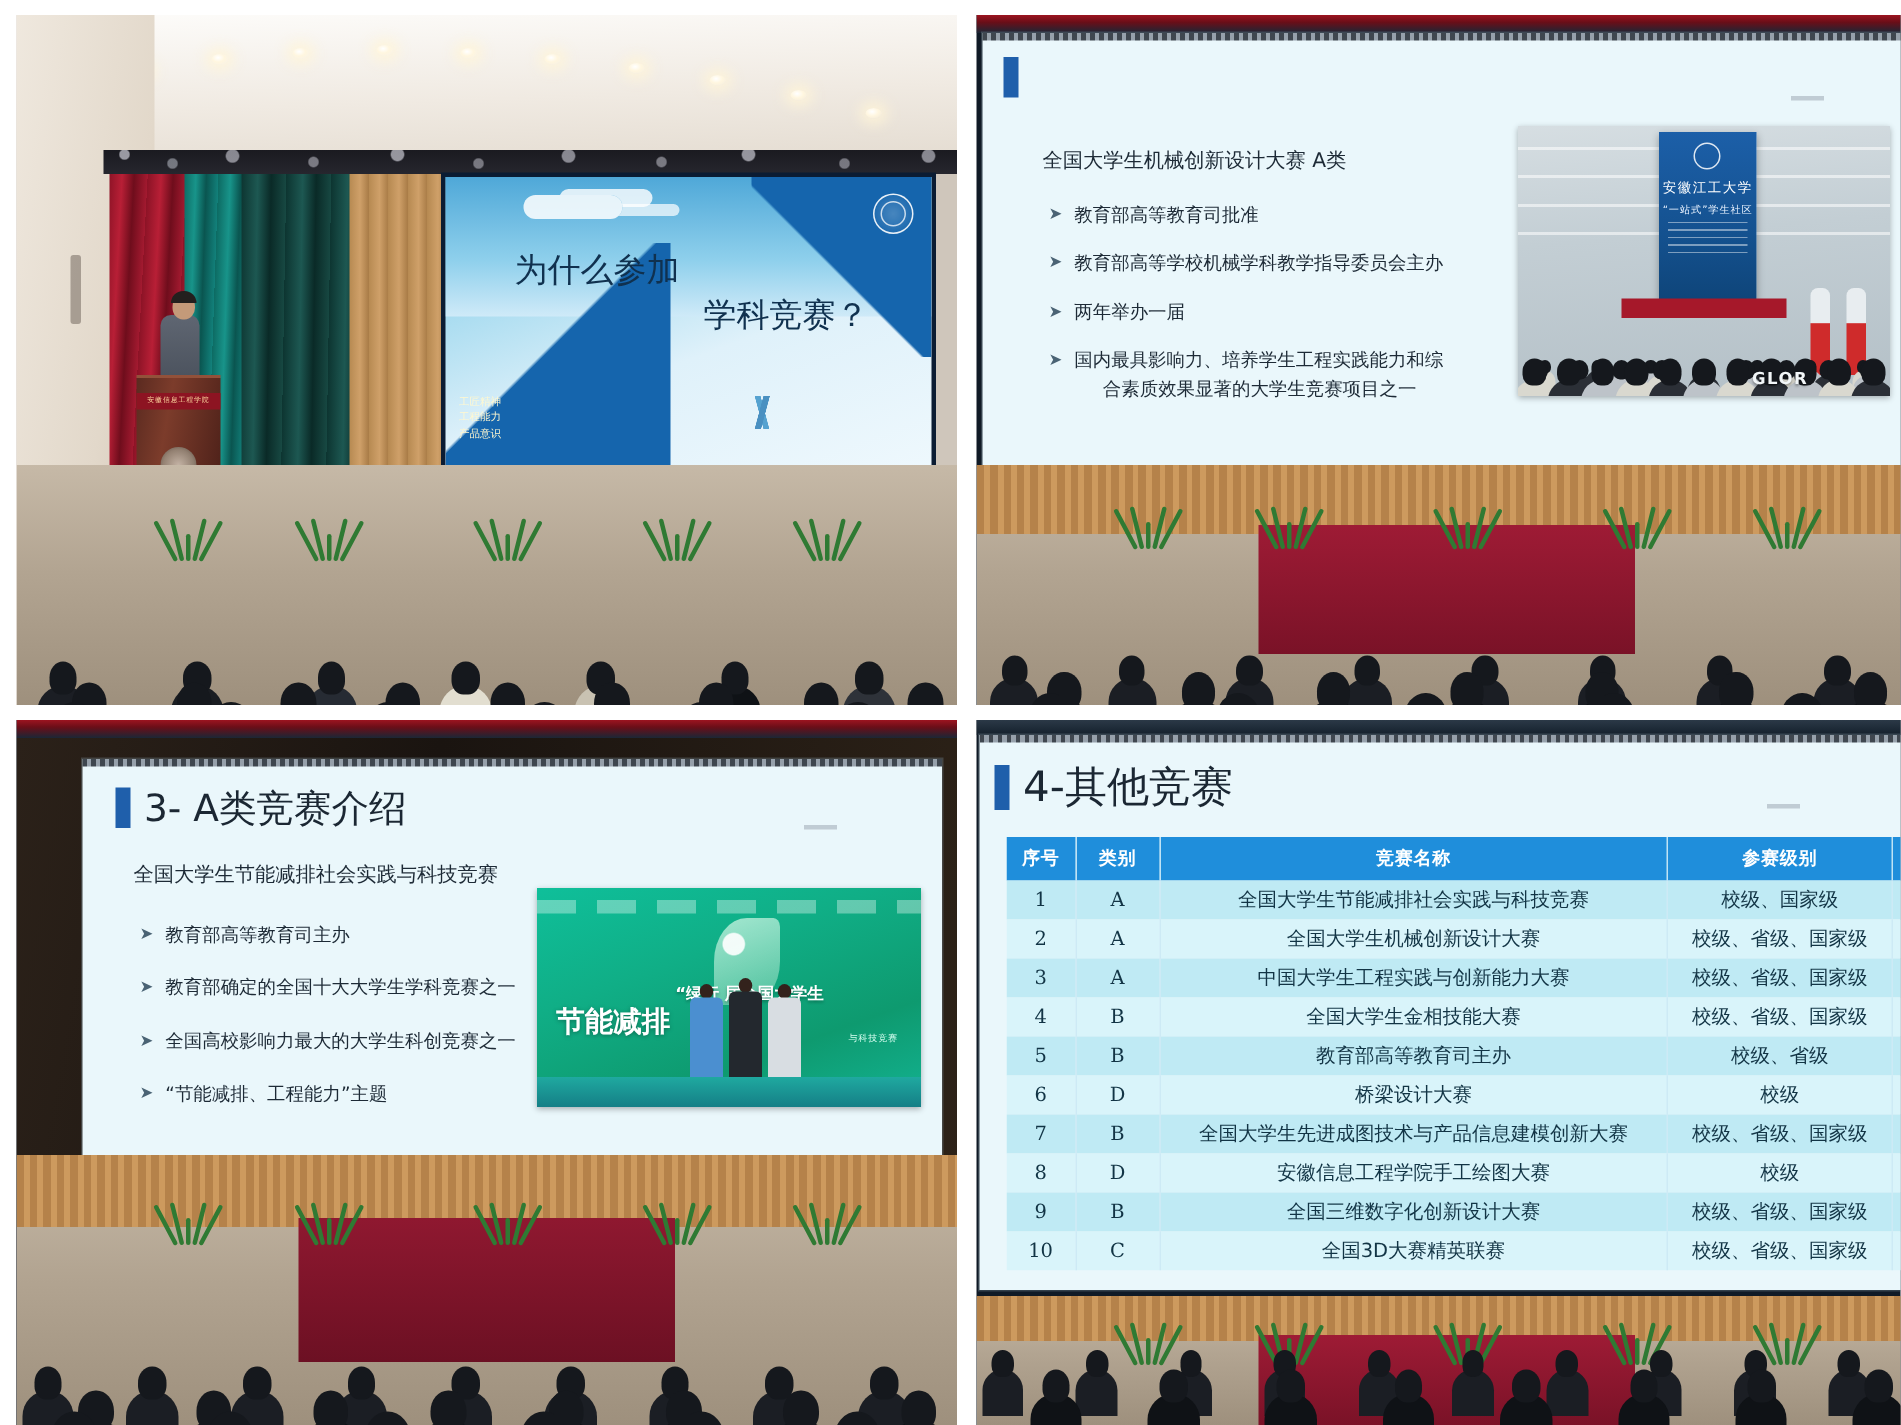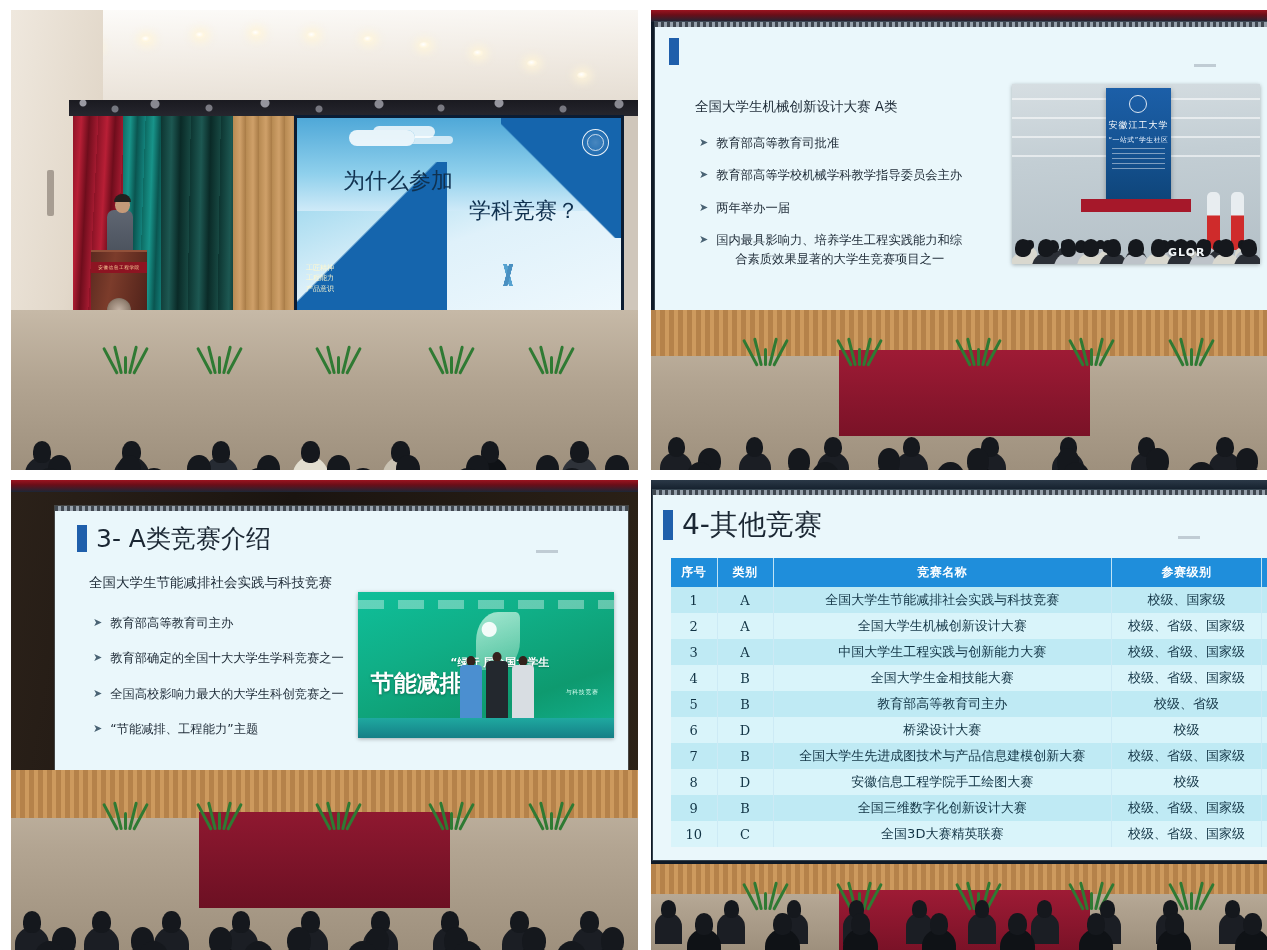--- a/index.html
+++ b/index.html
@@ -294,21 +294,21 @@
     background: radial-gradient(circle at 30% 30%, rgba(255,255,255,0.9) 0 7px, transparent 8px),
                 linear-gradient(160deg, rgba(190,240,220,0.85) 0%, rgba(140,220,190,0.5) 100%);
     border-radius: 50% 10% 50% 10%;
   }
   .p3-t1 {
     position: absolute; left: 36%; top: 43%; color: #ffffff; font-size: 11px;
     font-weight: 700; white-space: nowrap; font-family: "DejaVu Sans", sans-serif;
     text-shadow: 0 1px 2px rgba(0,0,0,0.3);
   }
   .p3-t2 {
-    position: absolute; left: 5%; top: 52%; color: #ffffff; font-size: 23px;
+    position: absolute; left: 5%; top: 52%; color: #ffffff; font-size: 19px;
     font-weight: 700; white-space: nowrap; font-family: "DejaVu Sans", sans-serif;
     text-shadow: 0 1px 3px rgba(0,0,0,0.35);
   }
   .p3-t3 {
     position: absolute; right: 6%; top: 66%; color: #d9fff2; font-size: 6px;
     letter-spacing: .6px; font-family: "DejaVu Sans", sans-serif;
   }
   .p3-stage {
     position: absolute; left: 0; bottom: 0; width: 100%; height: 14%;
     background: linear-gradient(180deg,#1fa9a0 0%,#157f86 100%);

